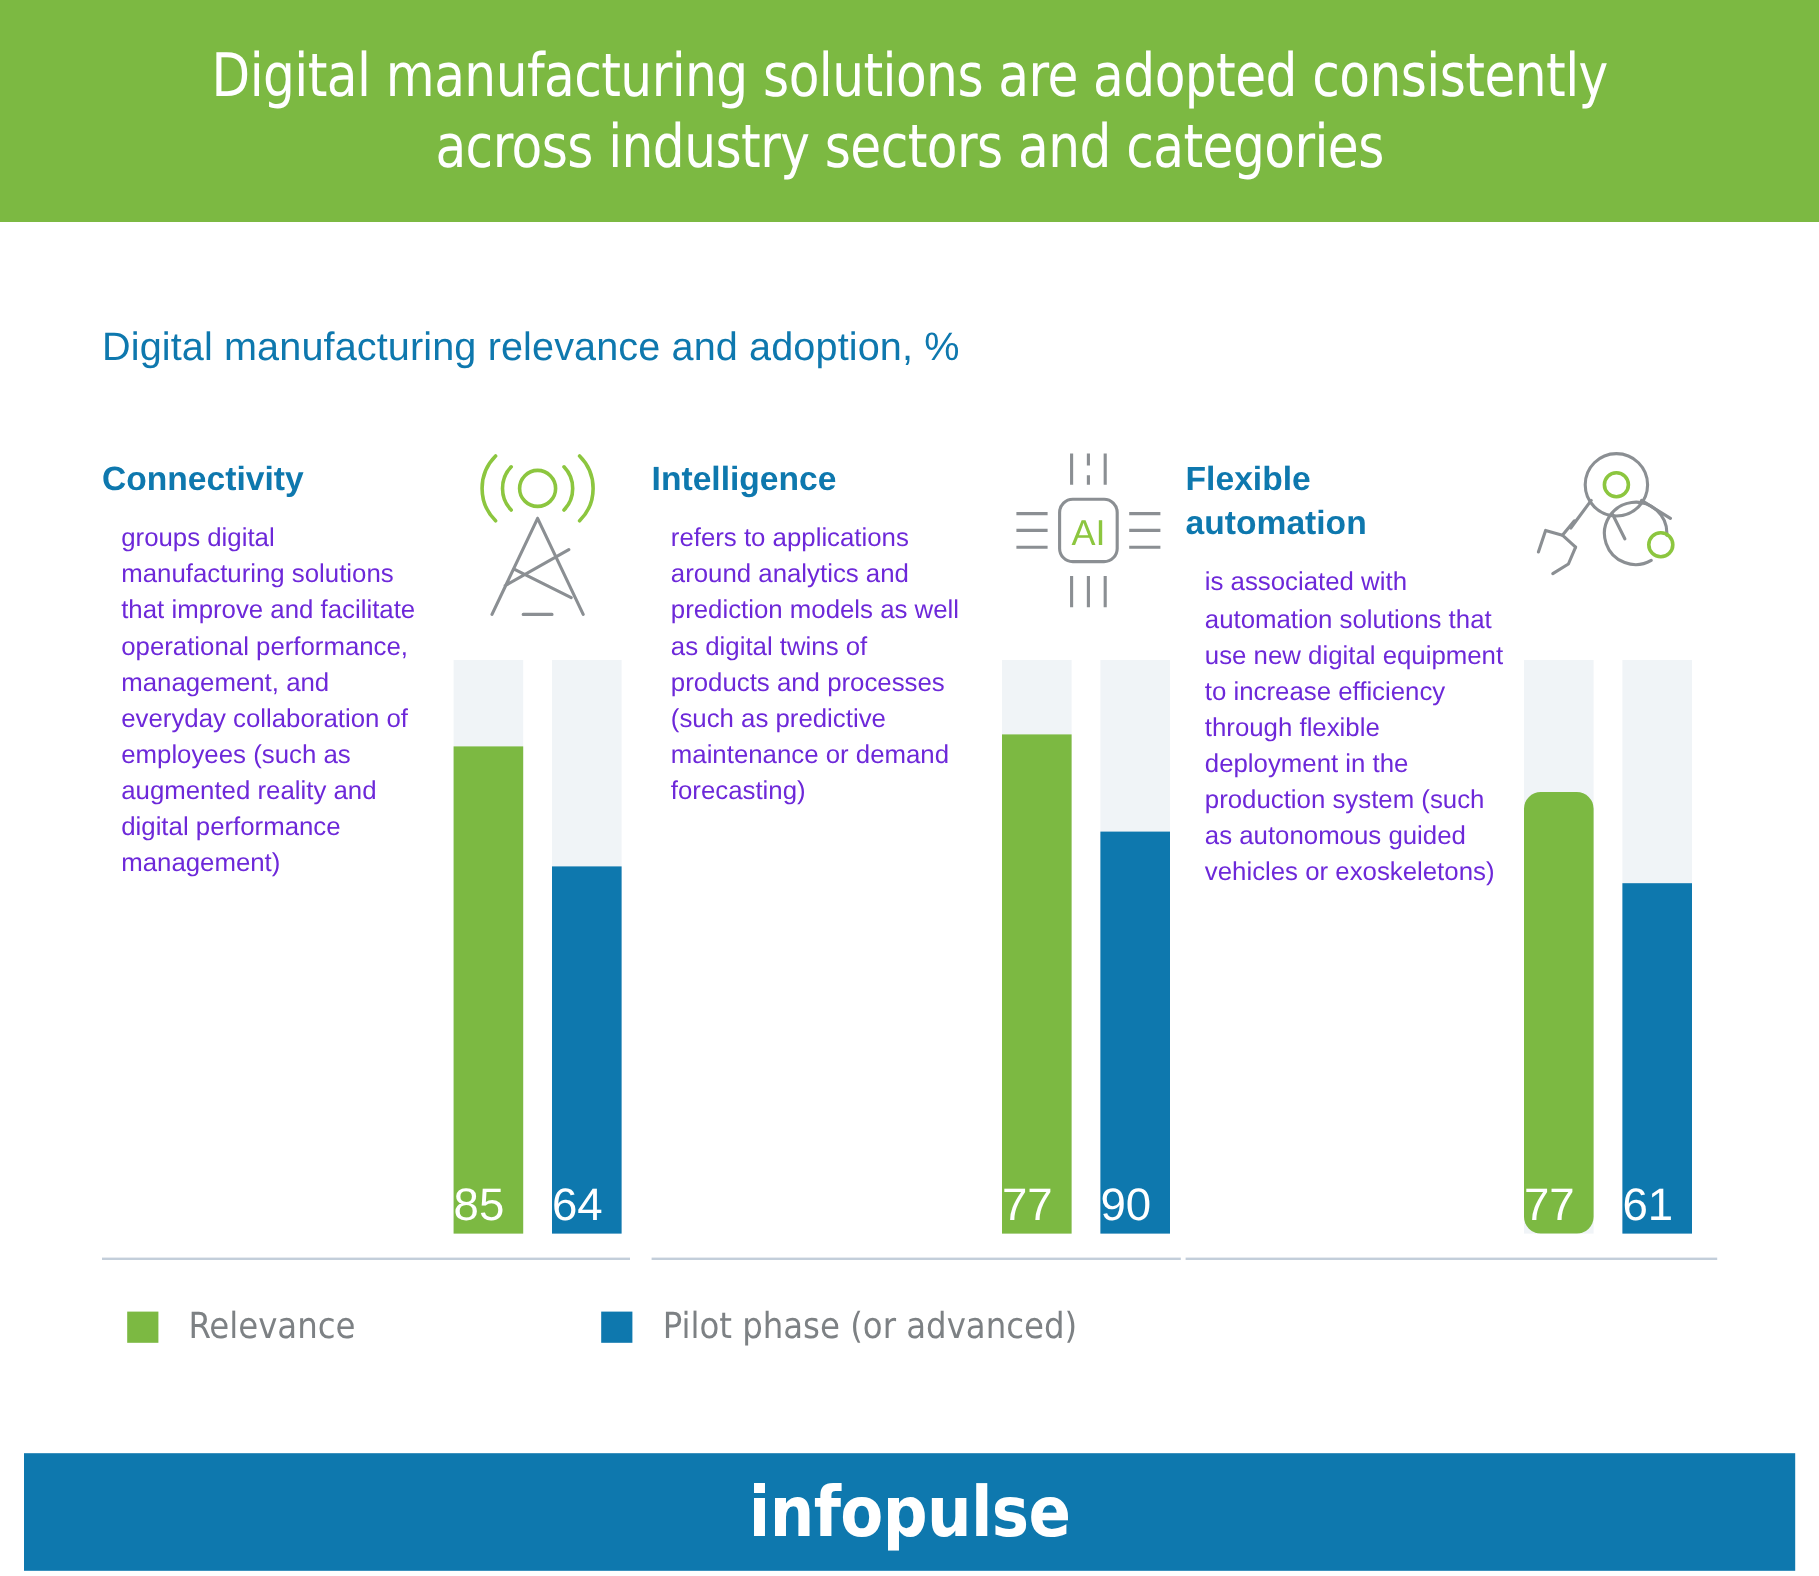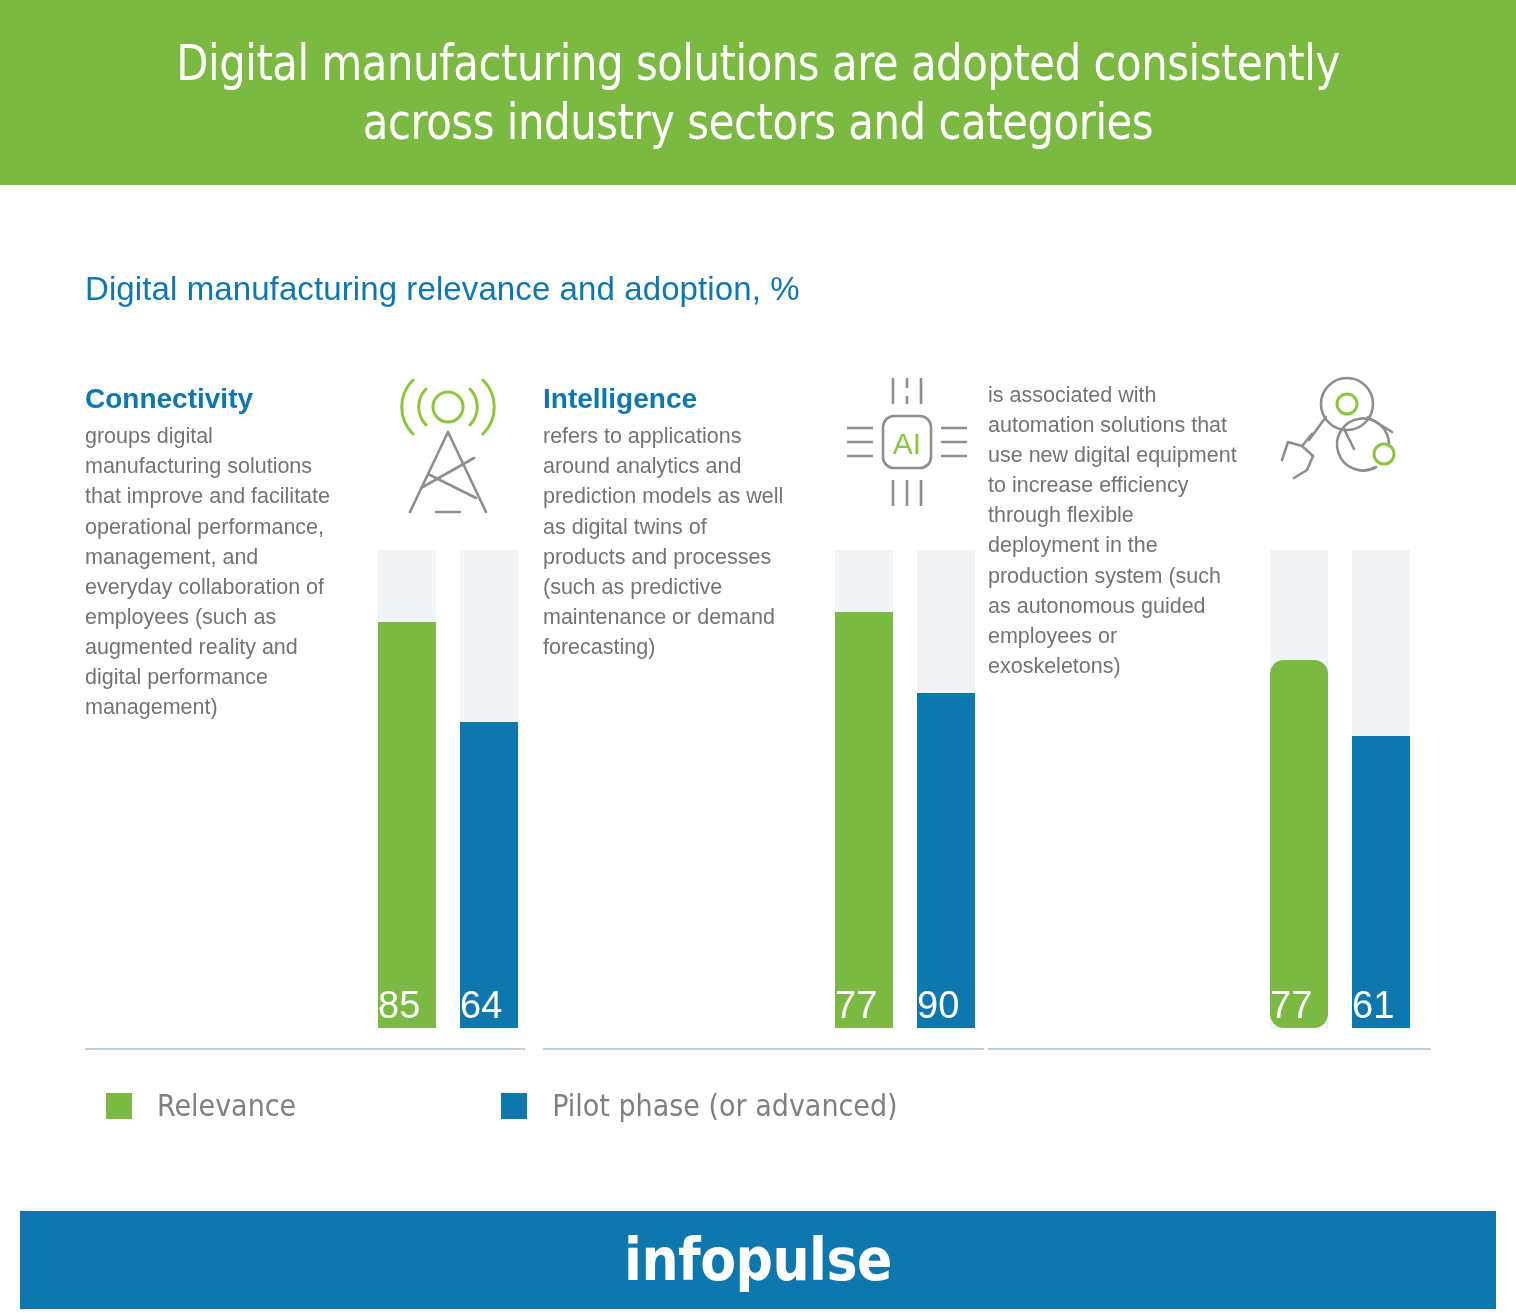--- a/index.html
+++ b/index.html
@@ -74,25 +74,25 @@
 
   .col-head {
     color: #0E78AE;
     font-size: 28px;
     font-weight: bold;
     line-height: 1.33;
     width: 265px;
     margin: 0 0 4px 0;
   }
   .col-body {
-    color: #737373;
+    color: #6d28d9;
     font-size: 21.5px;
     line-height: 1.40;
     width: 262px;
-    margin: 0;
+    margin: 16px;
   }
   .col-2 .col-head { width: 250px; }
   .col-2 .col-body { width: 252px; }
   .col-1 .col-body { width: 250px; }
 
   
   .col-icon {
     position: absolute;
     top: -8px;
   }
@@ -286,21 +286,22 @@
           <div class="bar-track"></div>
           <div class="bar-fill blue" style="height: 70%;">
             <div class="bar-value">90</div>
           </div>
         </div>
       </div>
       <div class="col-divider"></div>
     </div>
 
     <div class="col col-2">
-      <div class="col-body">is associated with automation solutions that use new digital equipment to increase efficiency through flexible deployment in the production system (such as autonomous guided employees or exoskeletons)</div>
+      <div class="col-head">Flexible automation</div>
+      <div class="col-body">is associated with automation solutions that use new digital equipment to increase efficiency through flexible deployment in the production system (such as autonomous guided vehicles or exoskeletons)</div>
 
       <div class="col-icon">
         <svg width="148" height="120" viewBox="0 0 148 120">
           <g fill="none" stroke="#8B8F93" stroke-width="2.6" stroke-linecap="round" stroke-linejoin="round">
             <circle cx="71" cy="32" r="26"></circle>
             <path d="M113 74 A 26 26 0 1 0 100 95"></path>
             <path d="M50 45 L33 68 M92 45 L116 60 M68 57 L78 77"></path>
             <path d="M36 62 L26 74 L37 84"></path>
             <path d="M26 74 L12 70 L6 88"></path>
             <path d="M37 84 L31 98 L18 106"></path>

